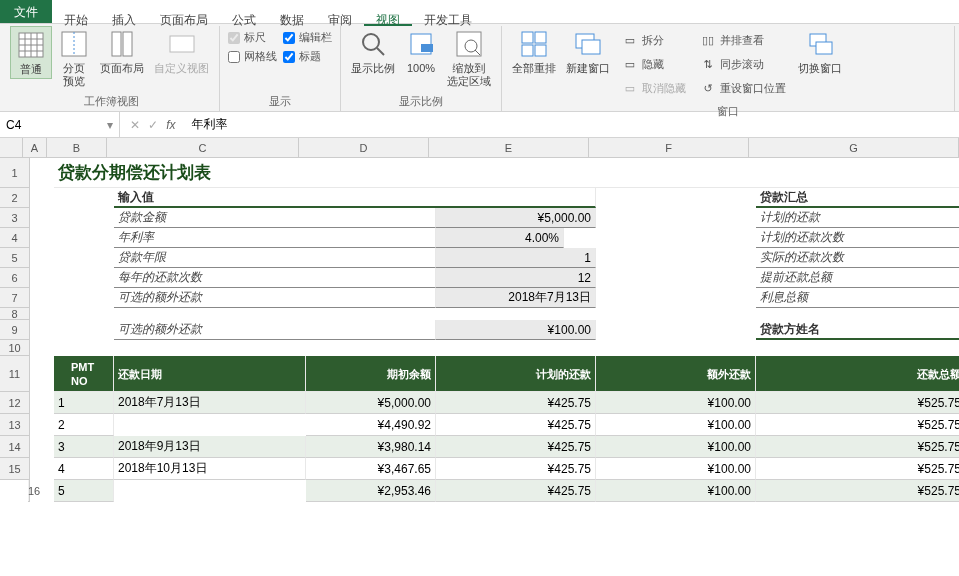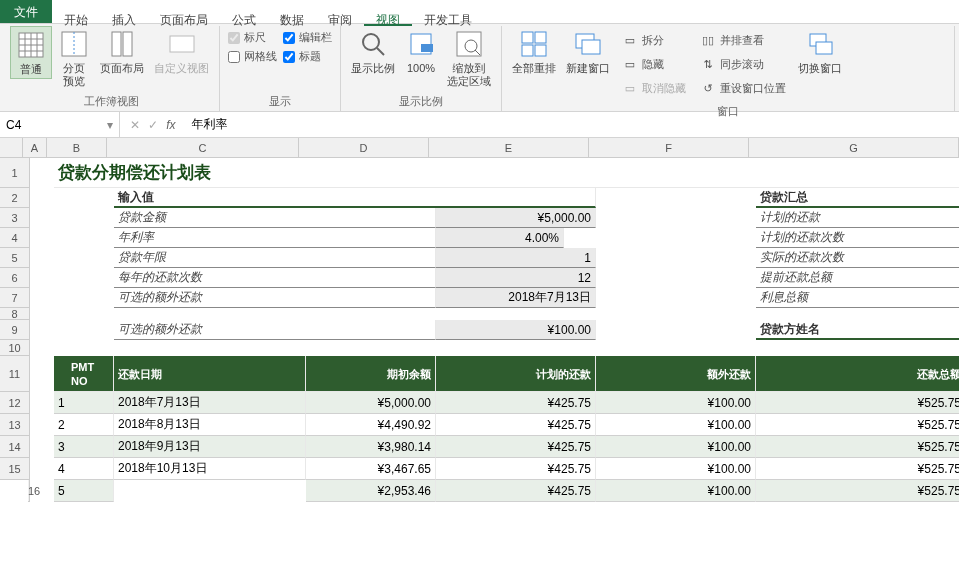--- a/index.html
+++ b/index.html
@@ -324,21 +324,20 @@
         <div class="cell tbl-header num-right" style="left: 406px; top: 198px; width: 160px; height: 36px; white-space: pre-line; line-height: 14px; padding: 4px;">计划的还款</div>
         <div class="cell tbl-header num-right" style="left: 566px; top: 198px; width: 160px; height: 36px; white-space: pre-line; line-height: 14px; padding: 4px;">额外还款</div>
         <div class="cell tbl-header num-right" style="left: 726px; top: 198px; width: 210px; height: 36px; white-space: pre-line; line-height: 14px; padding: 4px;">还款总额</div>
         <div class="cell tbl-cell tbl-row-odd" style="left: 24px; top: 234px; width: 60px; height: 22px;">1</div>
         <div class="cell tbl-cell tbl-row-odd" style="left: 84px; top: 234px; width: 192px; height: 22px;">2018年7月13日</div>
         <div class="cell tbl-cell num-right tbl-row-odd" style="left: 276px; top: 234px; width: 130px; height: 22px;">¥5,000.00</div>
         <div class="cell tbl-cell num-right tbl-row-odd" style="left: 406px; top: 234px; width: 160px; height: 22px;">¥425.75</div>
         <div class="cell tbl-cell num-right tbl-row-odd" style="left: 566px; top: 234px; width: 160px; height: 22px;">¥100.00</div>
         <div class="cell tbl-cell num-right tbl-row-odd" style="left: 726px; top: 234px; width: 210px; height: 22px;">¥525.75</div>
         <div class="cell tbl-cell" style="left: 24px; top: 256px; width: 60px; height: 22px;">2</div>
-        <div class="cell tbl-cell" style="left: 84px; top: 256px; width: 192px; height: 22px;">2018年8月13日</div>
         <div class="cell tbl-cell num-right" style="left: 276px; top: 256px; width: 130px; height: 22px;">¥4,490.92</div>
         <div class="cell tbl-cell num-right" style="left: 406px; top: 256px; width: 160px; height: 22px;">¥425.75</div>
         <div class="cell tbl-cell num-right" style="left: 566px; top: 256px; width: 160px; height: 22px;">¥100.00</div>
         <div class="cell tbl-cell num-right" style="left: 726px; top: 256px; width: 210px; height: 22px;">¥525.75</div>
         <div class="cell tbl-cell tbl-row-odd" style="left: 24px; top: 278px; width: 60px; height: 22px;">3</div>
         <div class="cell tbl-cell tbl-row-odd" style="left: 84px; top: 278px; width: 192px; height: 22px;">2018年9月13日</div>
         <div class="cell tbl-cell num-right tbl-row-odd" style="left: 276px; top: 278px; width: 130px; height: 22px;">¥3,980.14</div>
         <div class="cell tbl-cell num-right tbl-row-odd" style="left: 406px; top: 278px; width: 160px; height: 22px;">¥425.75</div>
         <div class="cell tbl-cell num-right tbl-row-odd" style="left: 566px; top: 278px; width: 160px; height: 22px;">¥100.00</div>
         <div class="cell tbl-cell num-right tbl-row-odd" style="left: 726px; top: 278px; width: 210px; height: 22px;">¥525.75</div>

